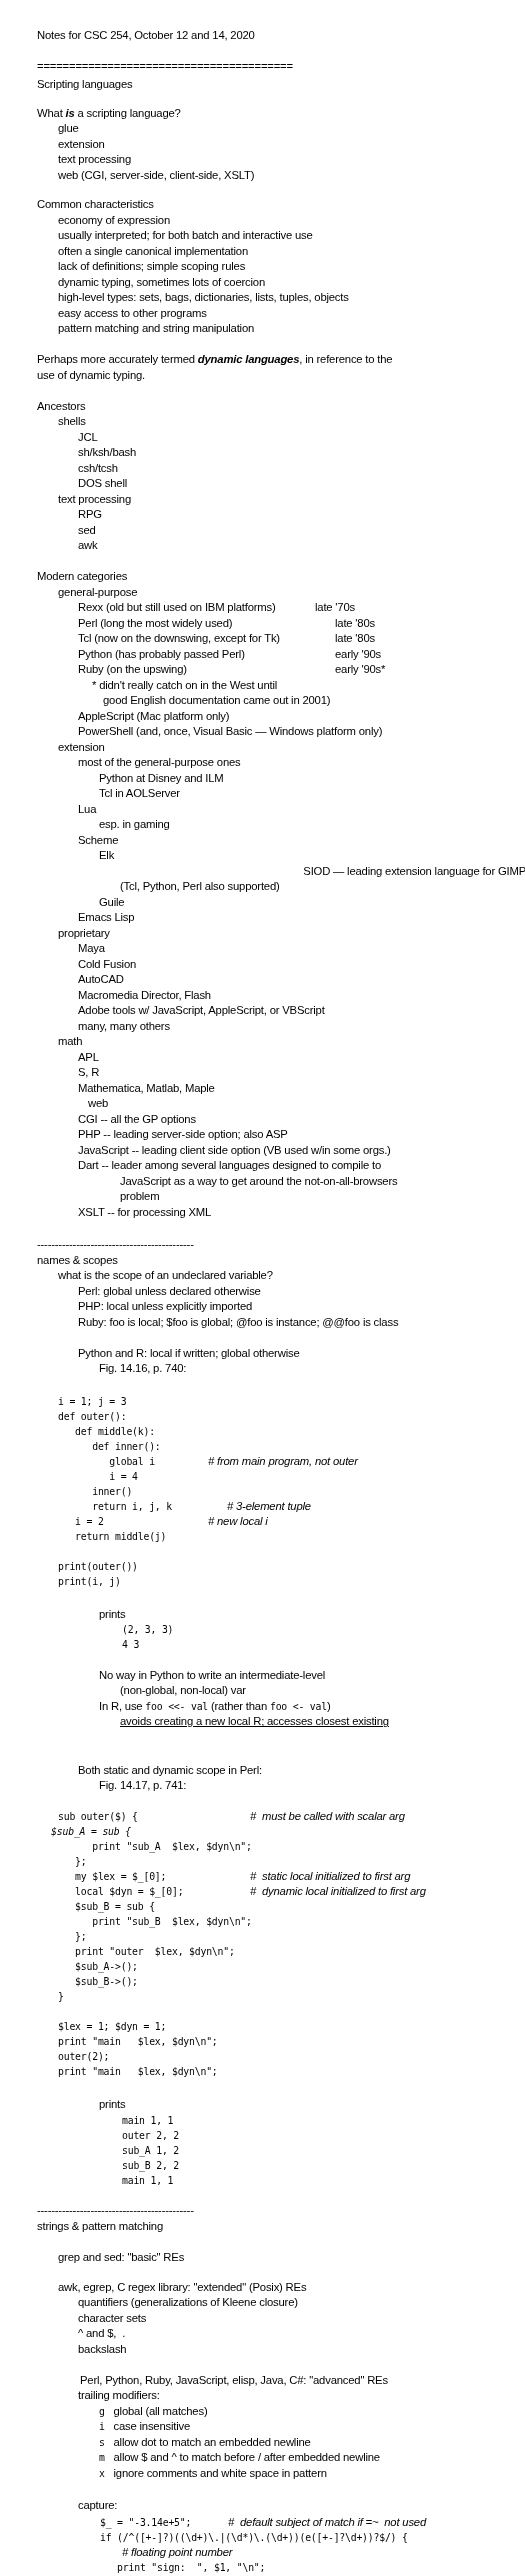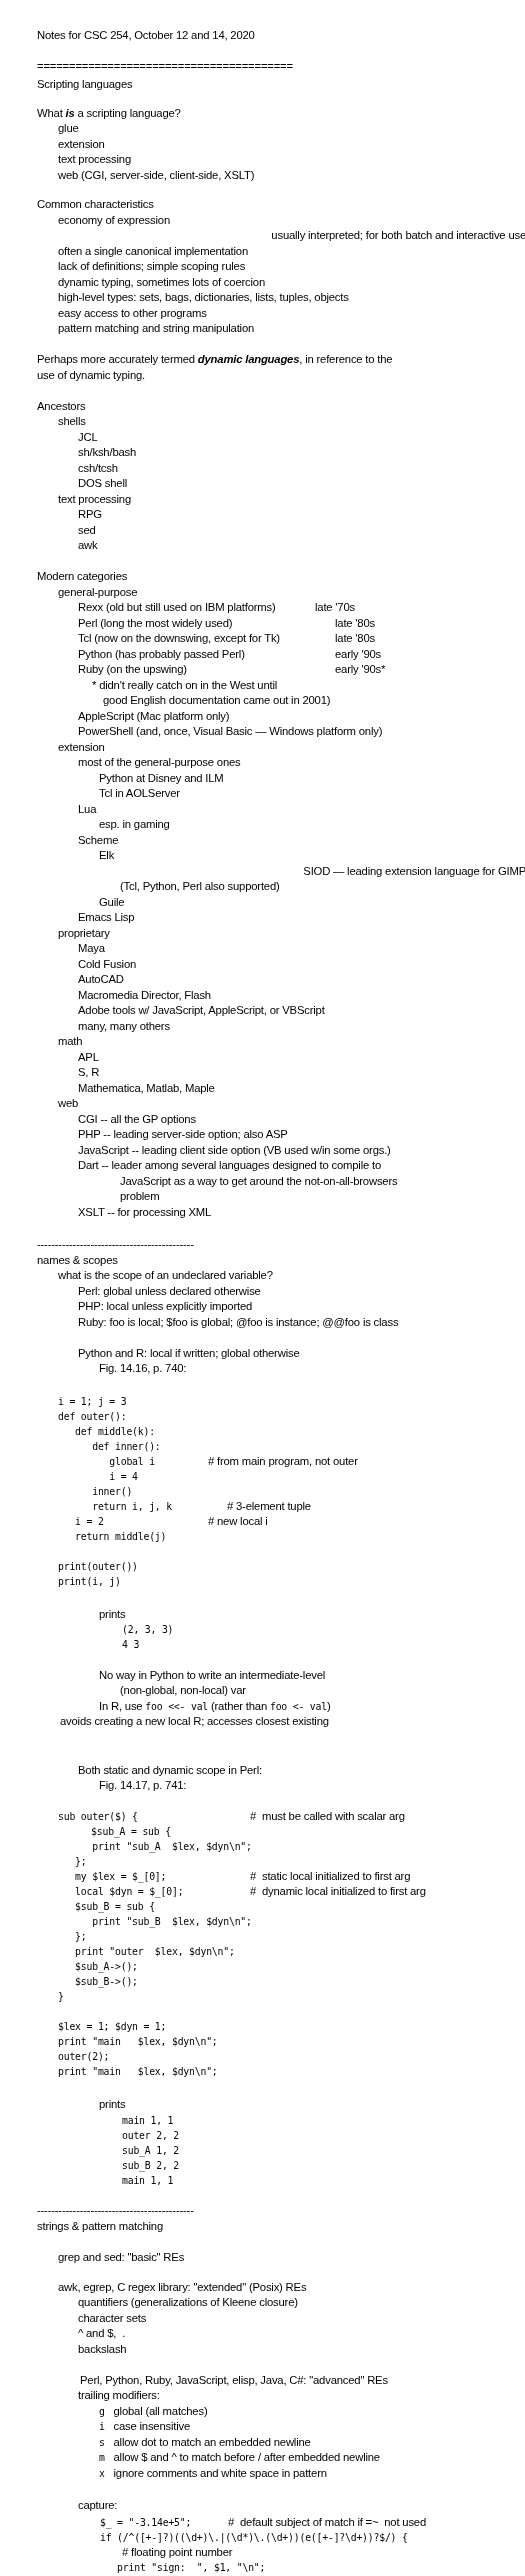--- a/index.html
+++ b/index.html
@@ -12,38 +12,38 @@
     font-family:"Liberation Sans",sans-serif;
     font-size:11.3px;
     letter-spacing:-0.2px;
     overflow:hidden;
   }
   .line{position:relative;min-height:15.5px;line-height:15.5px;white-space:pre-wrap;}
   .codeblock{position:relative;}
   .codeline{position:relative;min-height:14px;line-height:14px;white-space:pre;}
   .m{font-family:"DejaVu Sans Mono",monospace;font-size:9.8px;}
   .bi{font-weight:bold;font-style:italic;}
-  .cmt{position:absolute;top:0;font-family:"Liberation Sans",sans-serif;font-size:11.3px;letter-spacing:-0.2px;white-space:pre;}
+  .cmt{position:absolute;top:0;font-family:"Liberation Sans",sans-serif;font-size:11.3px;letter-spacing:-0.2px;white-space:pre;font-style:italic;}
   .right{position:absolute;top:0;}
 </style>
 </head>
 <body>
 
 <div class="doc" id="doc">
     <div class="line" style="padding-left: 37px;"><span>Notes for CSC 254, October 12 and 14, 2020</span></div>
     <div class="line" style="padding-left: 37px; margin-top: 15.5px;"><span>========================================</span></div>
     <div class="line" style="padding-left: 37px; margin-top: 2.6px;"><span>Scripting languages</span></div>
     <div class="line" style="padding-left: 37px; margin-top: 13px;"><span>What </span><span class="bi">is</span><span> a scripting language?</span></div>
     <div class="line" style="padding-left: 58px;"><span>glue</span></div>
     <div class="line" style="padding-left: 58px;"><span>extension</span></div>
     <div class="line" style="padding-left: 58px;"><span>text processing</span></div>
     <div class="line" style="padding-left: 58px;"><span>web (CGI, server-side, client-side, XSLT)</span></div>
     <div class="line" style="padding-left: 37px; margin-top: 14.4px;"><span>Common characteristics</span></div>
     <div class="line" style="padding-left: 58px;"><span>economy of expression</span></div>
-    <div class="line" style="padding-left: 58px; text-align: right;"><span>usually interpreted; for both batch and interactive use</span></div>
+    <div class="line" style="padding-left: 58px;"><span>usually interpreted; for both batch and interactive use</span></div>
     <div class="line" style="padding-left: 58px;"><span>often a single canonical implementation</span></div>
     <div class="line" style="padding-left: 58px;"><span>lack of definitions; simple scoping rules</span></div>
     <div class="line" style="padding-left: 58px;"><span>dynamic typing, sometimes lots of coercion</span></div>
     <div class="line" style="padding-left: 58px;"><span>high-level types: sets, bags, dictionaries, lists, tuples, objects</span></div>
     <div class="line" style="padding-left: 58px;"><span>easy access to other programs</span></div>
     <div class="line" style="padding-left: 58px;"><span>pattern matching and string manipulation</span></div>
     <div class="line" style="padding-left: 37px; margin-top: 15.5px;"><span>Perhaps more accurately termed </span><span class="bi">dynamic languages</span><span>, in reference to the</span></div>
     <div class="line" style="padding-left: 37px;"><span>use of dynamic typing.</span></div>
     <div class="line" style="padding-left: 37px; margin-top: 15.5px;"><span>Ancestors</span></div>
     <div class="line" style="padding-left: 58px;"><span>shells</span></div>
@@ -82,21 +82,21 @@
     <div class="line" style="padding-left: 78px;"><span>Maya</span></div>
     <div class="line" style="padding-left: 78px;"><span>Cold Fusion</span></div>
     <div class="line" style="padding-left: 78px;"><span>AutoCAD</span></div>
     <div class="line" style="padding-left: 78px;"><span>Macromedia Director, Flash</span></div>
     <div class="line" style="padding-left: 78px;"><span>Adobe tools w/ JavaScript, AppleScript, or VBScript</span></div>
     <div class="line" style="padding-left: 78px;"><span>many, many others</span></div>
     <div class="line" style="padding-left: 58px;"><span>math</span></div>
     <div class="line" style="padding-left: 78px;"><span>APL</span></div>
     <div class="line" style="padding-left: 78px;"><span>S, R</span></div>
     <div class="line" style="padding-left: 78px;"><span>Mathematica, Matlab, Maple</span></div>
-    <div class="line" style="padding-left: 58px;"><span>web</span></div>
+    <div class="line" style="padding-left: 88px;"><span>web</span></div>
     <div class="line" style="padding-left: 78px;"><span>CGI -- all the GP options</span></div>
     <div class="line" style="padding-left: 78px;"><span>PHP -- leading server-side option; also ASP</span></div>
     <div class="line" style="padding-left: 78px;"><span>JavaScript -- leading client side option (VB used w/in some orgs.)</span></div>
     <div class="line" style="padding-left: 78px;"><span>Dart -- leader among several languages designed to compile to</span></div>
     <div class="line" style="padding-left: 120px;"><span>JavaScript as a way to get around the not-on-all-browsers</span></div>
     <div class="line" style="padding-left: 120px;"><span>problem</span></div>
     <div class="line" style="padding-left: 78px;"><span>XSLT -- for processing XML</span></div>
     <div class="line" style="padding-left: 37px; margin-top: 17px;"><span>--------------------------------------------</span></div>
     <div class="line" style="padding-left: 37px;"><span>names &amp; scopes</span></div>
     <div class="line" style="padding-left: 58px;"><span>what is the scope of an undeclared variable?</span></div>
@@ -121,26 +121,26 @@
       <div class="codeline" style="padding-left: 58px;"><span class="m">print(i, j)</span></div>
     </div>
     <div class="line" style="padding-left: 99px; margin-top: 18px;"><span>prints</span></div>
     <div class="codeblock">
       <div class="codeline" style="padding-left: 122px;"><span class="m">(2, 3, 3)</span></div>
       <div class="codeline" style="padding-left: 122px;"><span class="m">4 3</span></div>
     </div>
     <div class="line" style="padding-left: 99px; margin-top: 15.5px;"><span>No way in Python to write an intermediate-level</span></div>
     <div class="line" style="padding-left: 120px;"><span>(non-global, non-local) var</span></div>
     <div class="line" style="padding-left: 99px;"><span>In R, use </span><span class="m">foo &lt;&lt;- val</span><span> (rather than </span><span class="m">foo &lt;- val</span><span>)</span></div>
-    <div class="line" style="padding-left: 60px;"><span>avoids creating a new local R; accesses closest existing</span></div>
+    <div class="line" style="padding-left: 120px; text-decoration: underline;"><span>avoids creating a new local R; accesses closest existing</span></div>
     <div class="line" style="padding-left: 78px; margin-top: 33px;"><span>Both static and dynamic scope in Perl:</span></div>
     <div class="line" style="padding-left: 99px;"><span>Fig. 14.17, p. 741:</span></div>
     <div class="codeblock" style="margin-top: 15.5px;">
       <div class="codeline" style="padding-left: 58px;"><span class="m">sub outer($) {</span><span class="cmt" style="left: 250px;">#  must be called with scalar arg</span></div>
-      <div class="codeline" style="padding-left: 74px;"><span class="m">   $sub_A = sub {</span></div>
+      <div class="codeline" style="padding-left: 34px; font-style: italic;"><span class="m">   $sub_A = sub {</span></div>
       <div class="codeline" style="padding-left: 58px;"><span class="m">      print "sub_A  $lex, $dyn\n";</span></div>
       <div class="codeline" style="padding-left: 58px;"><span class="m">   };</span></div>
       <div class="codeline" style="padding-left: 58px;"><span class="m">   my $lex = $_[0];</span><span class="cmt" style="left: 250px;">#  static local initialized to first arg</span></div>
       <div class="codeline" style="padding-left: 58px;"><span class="m">   local $dyn = $_[0];</span><span class="cmt" style="left: 250px;">#  dynamic local initialized to first arg</span></div>
       <div class="codeline" style="padding-left: 58px;"><span class="m">   $sub_B = sub {</span></div>
       <div class="codeline" style="padding-left: 58px;"><span class="m">      print "sub_B  $lex, $dyn\n";</span></div>
       <div class="codeline" style="padding-left: 58px;"><span class="m">   };</span></div>
       <div class="codeline" style="padding-left: 58px;"><span class="m">   print "outer  $lex, $dyn\n";</span></div>
       <div class="codeline" style="padding-left: 58px;"><span class="m">   $sub_A-&gt;();</span></div>
       <div class="codeline" style="padding-left: 58px;"><span class="m">   $sub_B-&gt;();</span></div>

